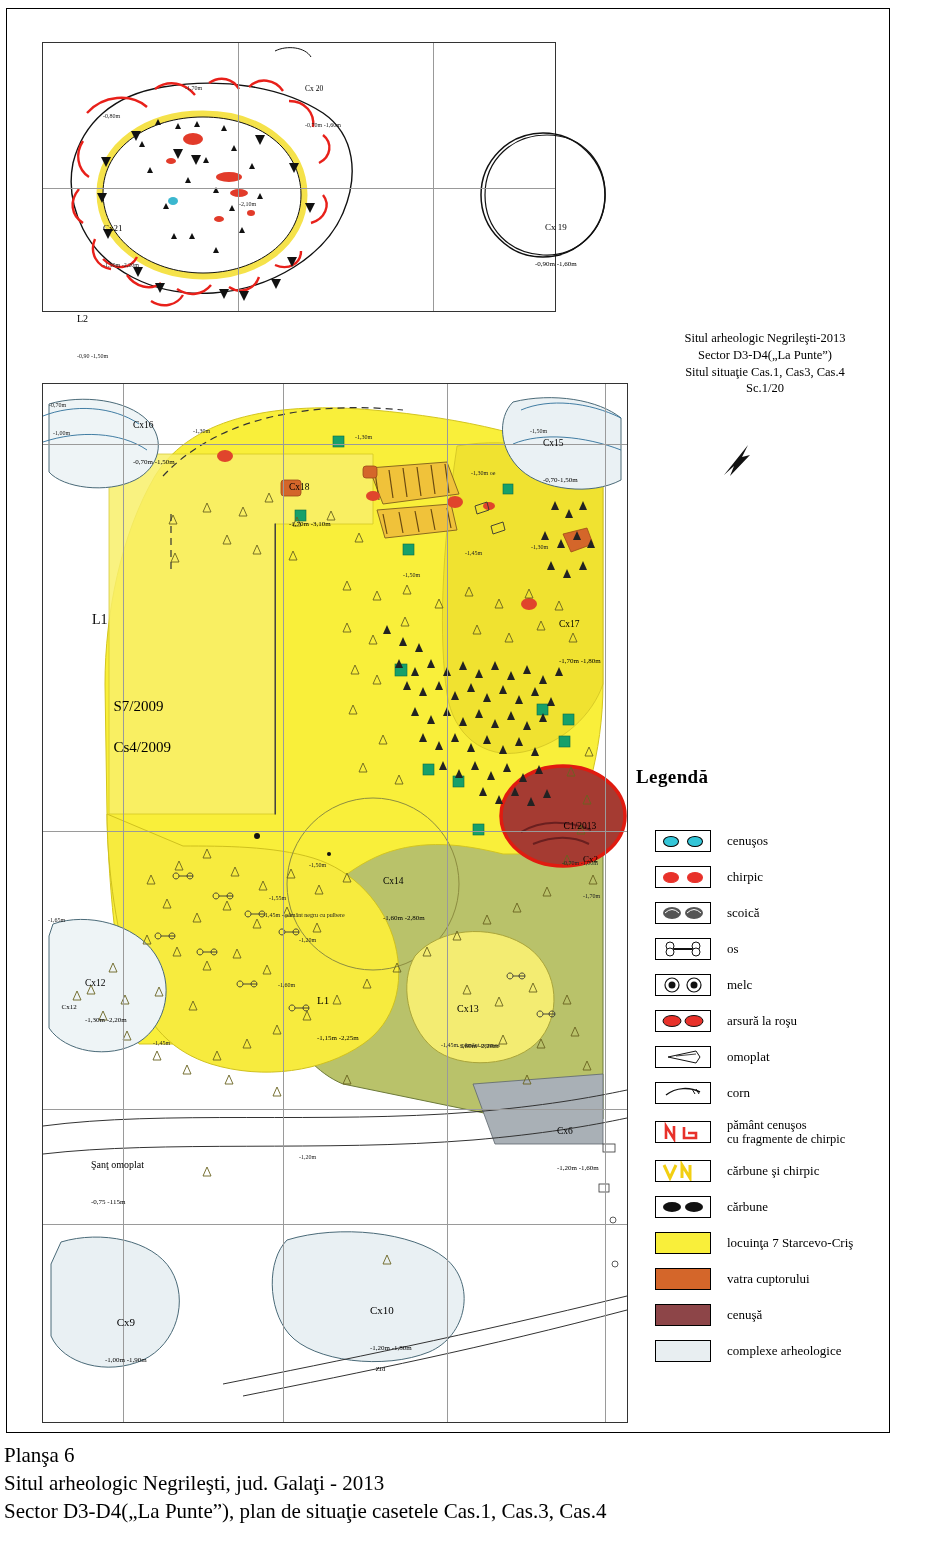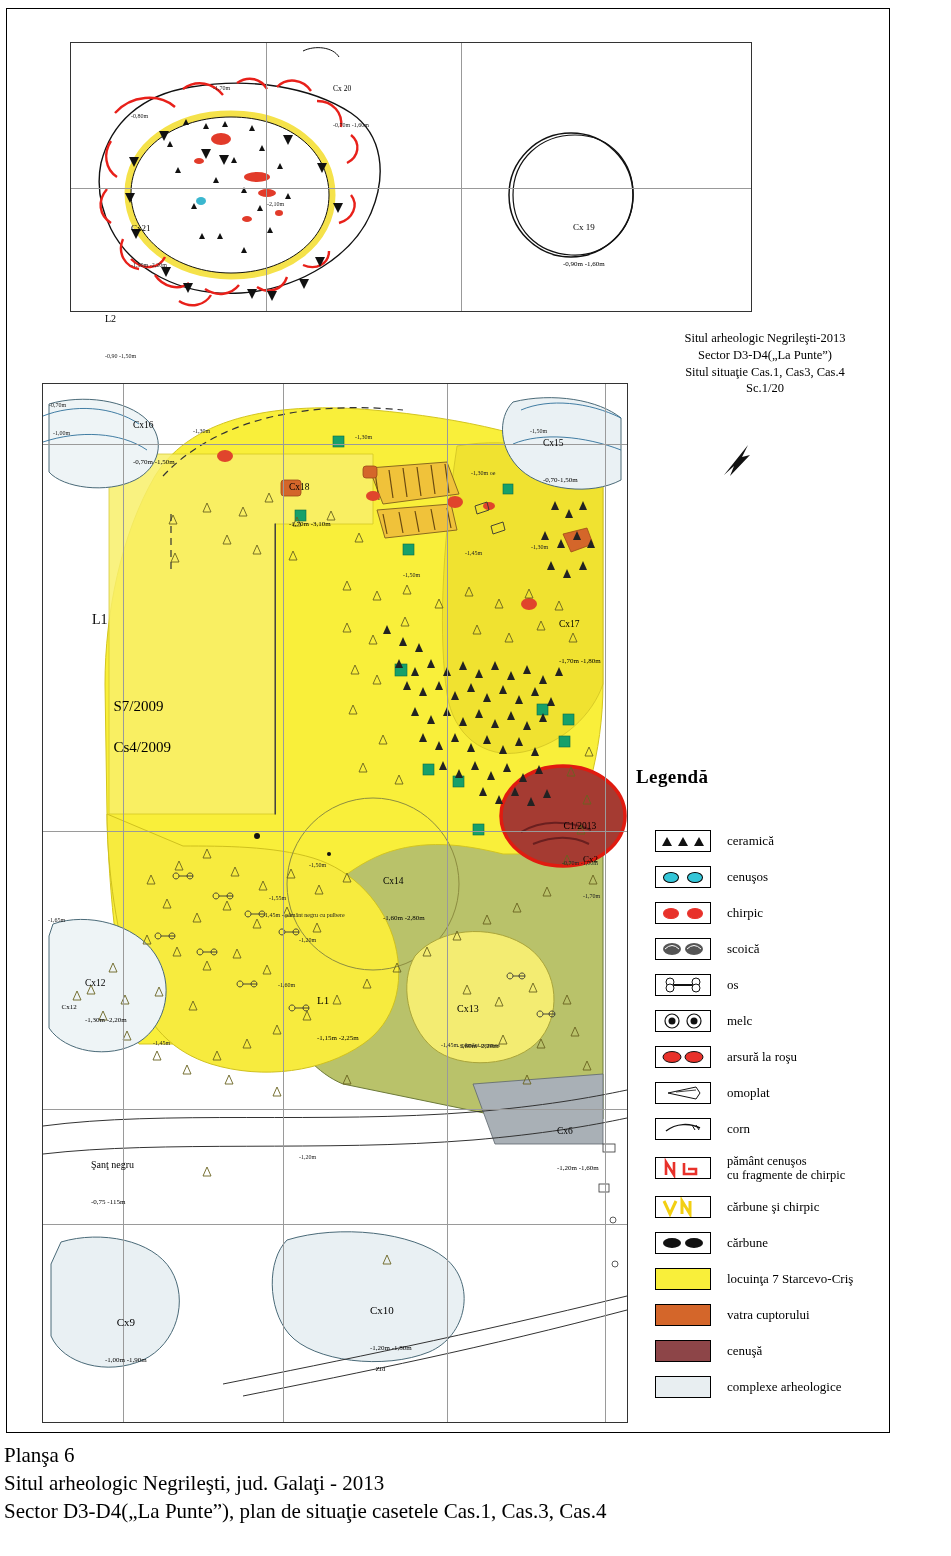--- a/index.html
+++ b/index.html
@@ -27,26 +27,25 @@
     left: 6px; top: 8px;
     width: 884px;
     height: 1425px;
     border: 1px solid #000;
     box-sizing: border-box;
   }
   
   .top-panel {
     position: absolute;
     left: 42px; top: 42px;
-    width: 682px;
+    width: 514px;
     height: 270px;
     border: 1px solid #333;
     box-sizing: border-box;
     background: #fff;
-    margin-left: 28px;
   }
   .top-panel .v-grid {
     position: absolute; top: 0; bottom: 0; width: 0;
     border-left: 1px solid #999;
   }
   .top-panel .h-grid {
     position: absolute; left: 0; right: 0; height: 0;
     border-top: 1px solid #999;
   }
   
@@ -650,21 +649,21 @@
     </div>
     <div class="lbl" style="left:390px; top:596px;">
       <span style="font-size:10px">Cx13</span><br>
       <span class="lbl-sm">-1,60m -2,20m</span>
     </div>
     <div class="lbl" style="left:490px; top:718px;">
       <span style="font-size:9.5px">Cx6</span><br>
       <span class="lbl-sm">-1,20m -1,60m</span>
     </div>
     <div class="lbl" style="left:24px; top:752px;">
-      <span style="font-size:10px">Şanţ negru</span><br>
+      <span style="font-size:10px">Şanţ omoplat</span><br>
       <span class="lbl-sm">-0,75 -115m</span>
     </div>
     <div class="lbl" style="left:38px; top:910px;text-align:center;">
       <span style="font-size:11px">Cx9</span><br>
       <span class="lbl-sm">-1,00m -1,90m</span>
     </div>
     <div class="lbl" style="left:303px; top:898px;">
       <span style="font-size:11px">Cx10</span><br>
       <span class="lbl-sm">-1,20m -1,80m</span>
     </div>
@@ -689,30 +688,20 @@
     <div class="lbl lbl-xs" style="left:5px;   top:533px;"><span>-1,65m</span></div>
     <div class="lbl lbl-xs" style="left:110px; top:656px;"><span>-1,45m</span></div>
     <div class="lbl lbl-xs" style="left:398px; top:658px;"><span>-1,45m -pământ cenuşos</span></div>
     <div class="lbl lbl-xs" style="left:256px; top:770px;"><span>-1,20m</span></div>
   </div>
 
   <div class="legend-title">Legendă</div>
 
   <div class="legend">
 
-    <div class="legend-row">
-      <div class="legend-swatch">
-        <div class="sw-inner">
-          <span class="tri"></span>
-            <span class="tri"></span>
-            <span class="tri"></span>
-        </div>
-      </div>
-      <div class="legend-label">ceramică</div>
-    </div>
 
     <div class="legend-row">
       <div class="legend-swatch">
         <div class="sw-inner">
           <span class="oval" style="background:#34c6d8"></span>
             <span class="oval" style="background:#34c6d8"></span>
         </div>
       </div>
       <div class="legend-label">cenuşos</div>
     </div>

